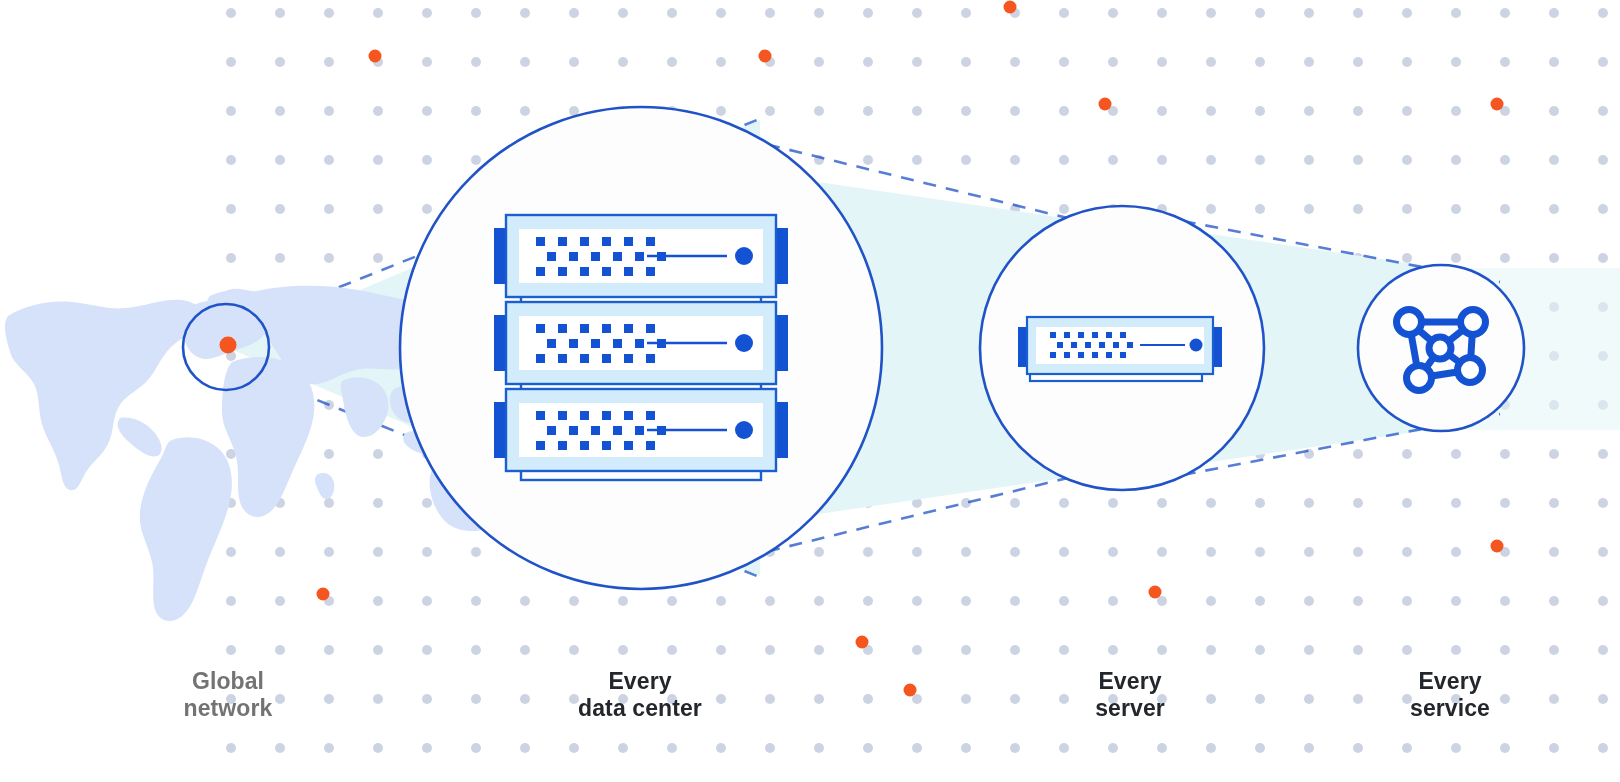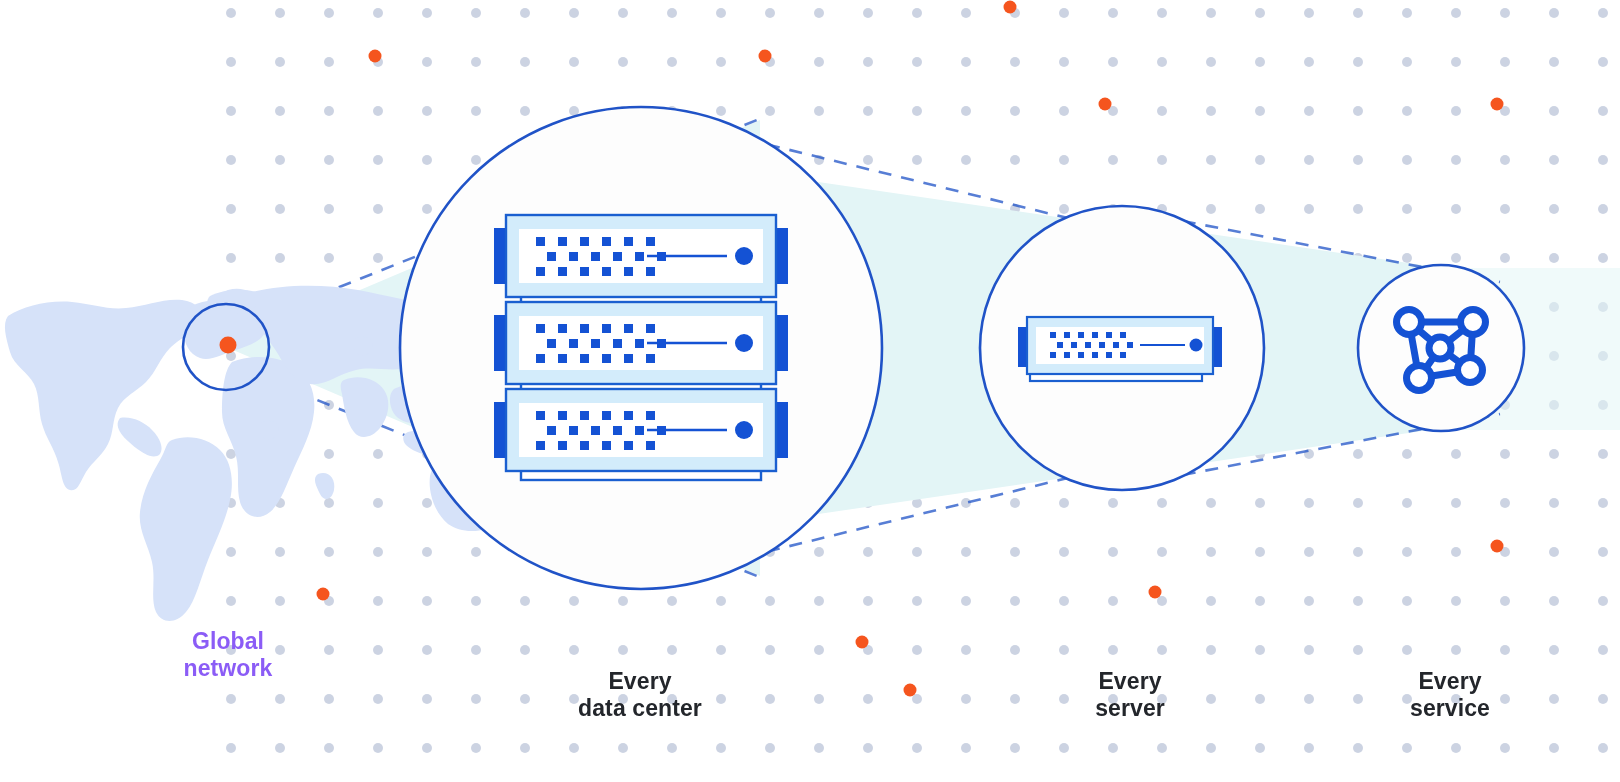--- a/index.html
+++ b/index.html
@@ -31,23 +31,23 @@
     text-align: center;
     font-family: "Liberation Sans", sans-serif;
     font-size: 23px;
     font-weight: 700;
     line-height: 1.18;
     letter-spacing: 0.1px;
     white-space: pre-line;
     pointer-events: none;
   }
   #label-global {
-    color: #8b5cf6;
+    color: #737373;
     left: 128px;
-    top: 628px;
+    top: 668px;
     width: 200px;
   }
   #label-datacenter {
     color: #23262b;
     left: 540px;
     top: 668px;
     width: 200px;
   }
   #label-server {
     color: #23262b;

